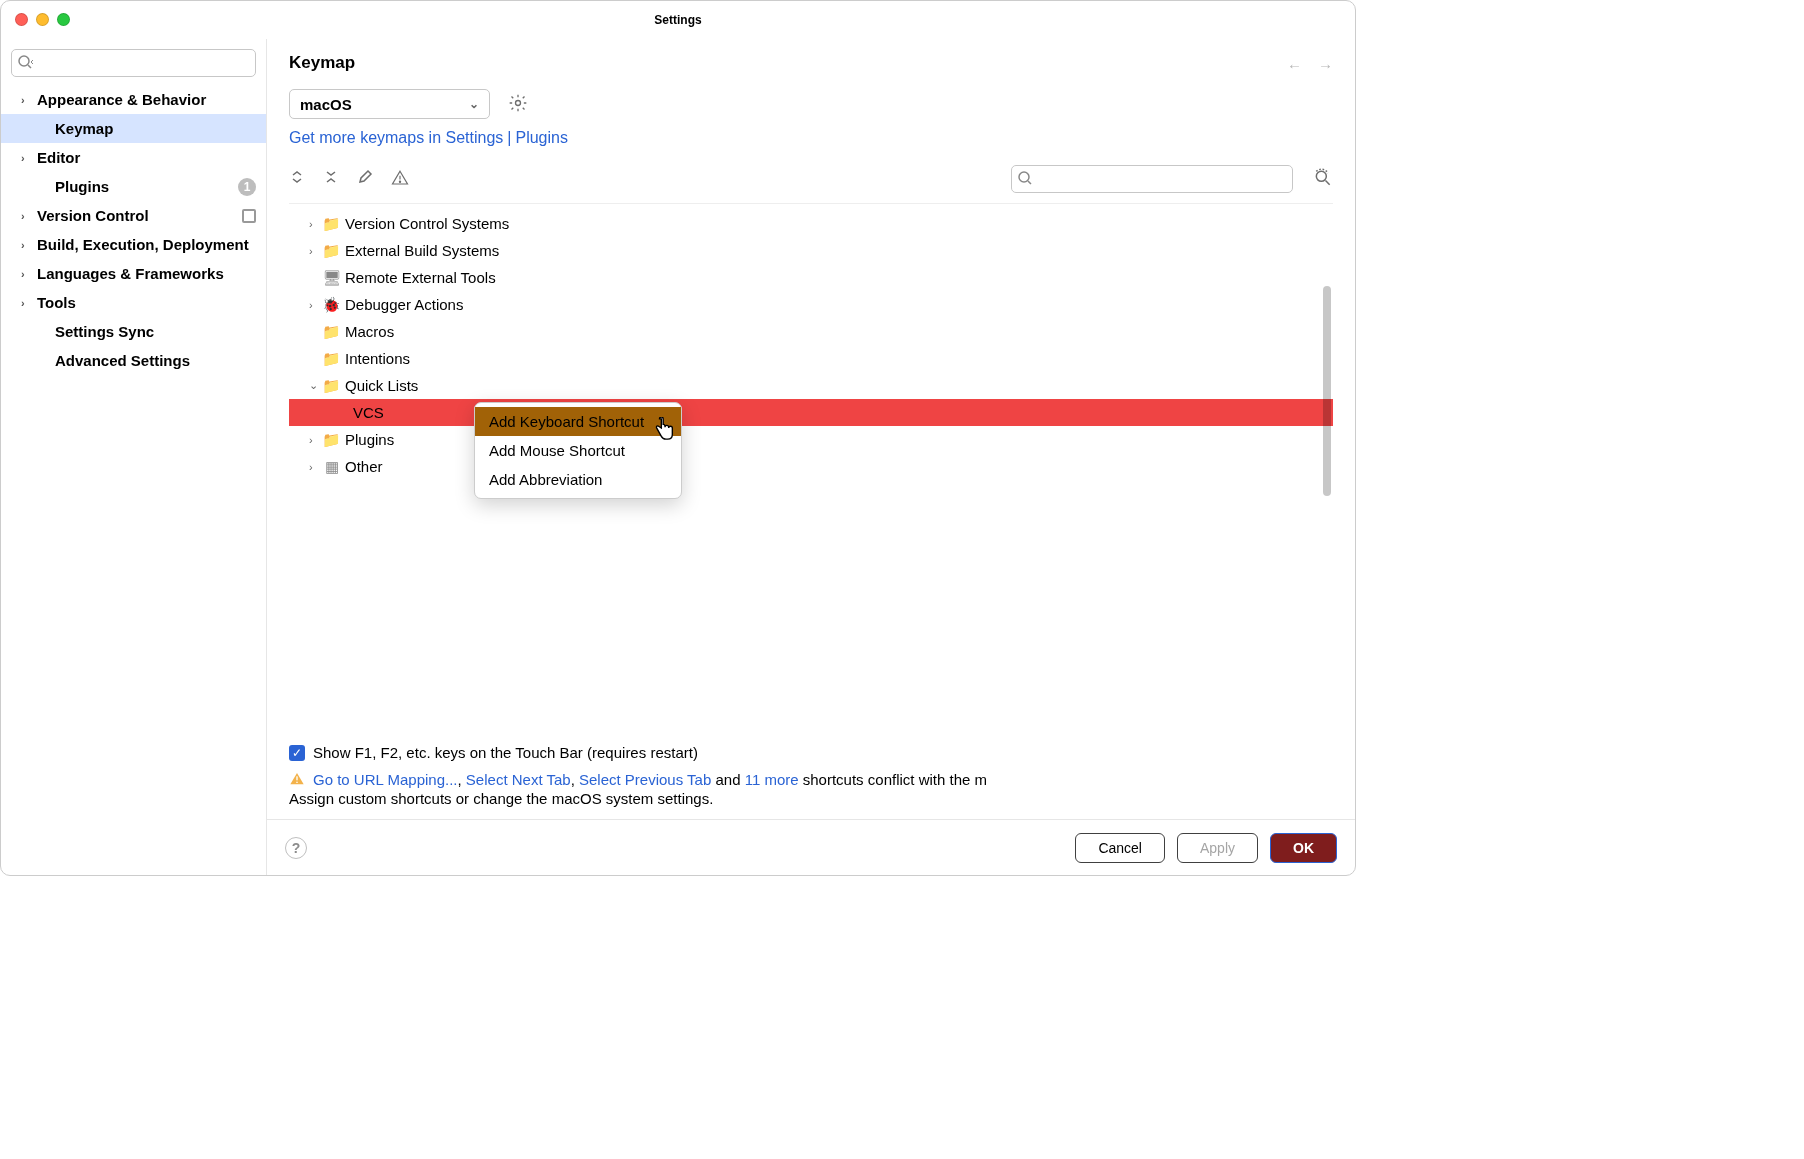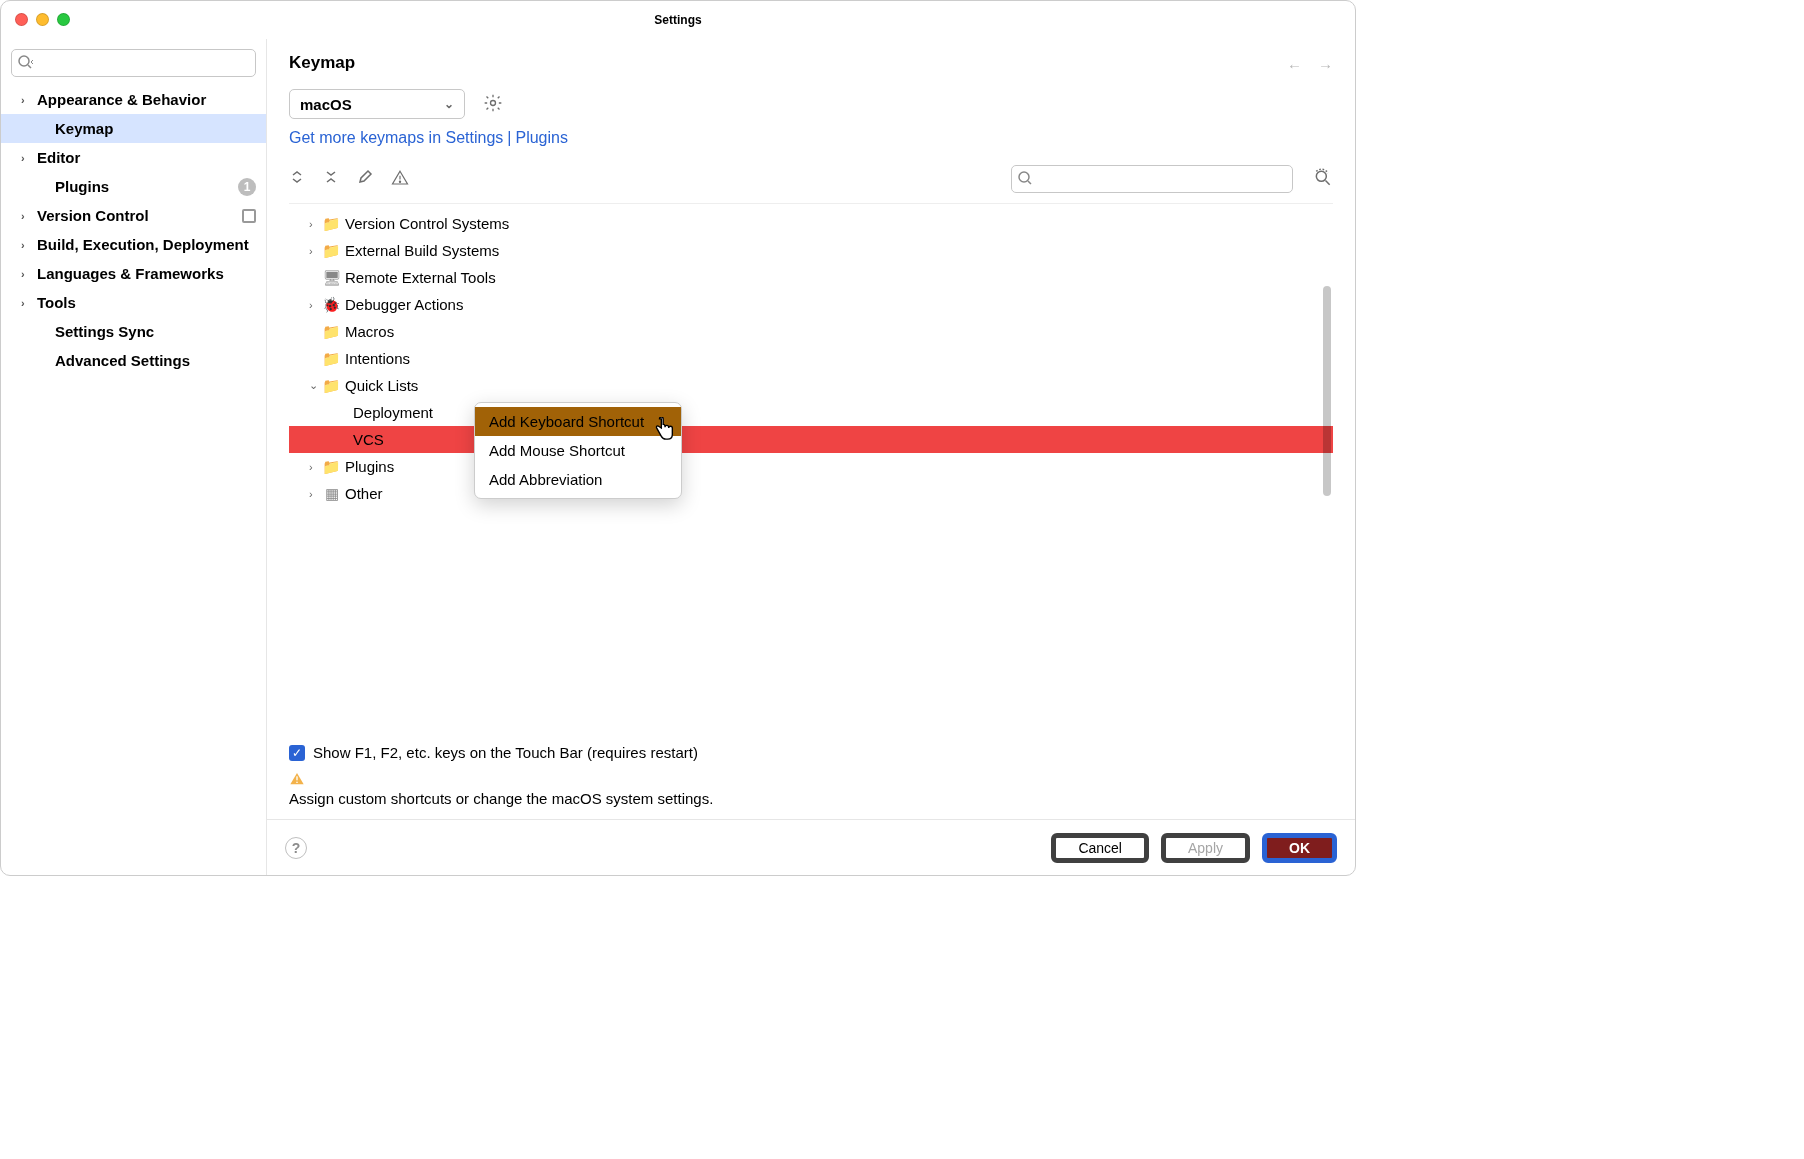--- a/index.html
+++ b/index.html
@@ -34,21 +34,21 @@
 .side-icon-square { width: 14px; height: 14px; border: 2px solid #999; border-radius: 2px; }
 
 
 .main { flex: 1; display: flex; flex-direction: column; min-width: 0; }
 .main-inner { padding: 14px 22px 0 22px; display: flex; flex-direction: column; flex: 1; min-height: 0; }
 .main-header { display: flex; align-items: center; justify-content: space-between; }
 .page-title { font-size: 17px; font-weight: 700; }
 .nav-arrows { display: flex; gap: 16px; color: #b7b7b7; }
 
 .keymap-row { display: flex; align-items: center; gap: 18px; margin-top: 16px; }
-.keymap-select { width: 176px; height: 30px; border: 1px solid #c8c8c8; border-radius: 5px; display: flex; align-items: center; padding: 0 10px; justify-content: space-between; font-weight: 700; font-size: 15px; }
+.keymap-select { width: 201px; height: 30px; border: 1px solid #c8c8c8; border-radius: 5px; display: flex; align-items: center; padding: 0 10px; justify-content: space-between; font-weight: 700; font-size: 15px; }
 .gear-icon { color: #6e6e6e; }
 
 .link-row { margin-top: 10px; font-size: 16px; color: #2a63d4; }
 .link-row span { cursor: pointer; }
 .link-sep { color: #2a63d4; margin: 0 4px; }
 
 .toolbar { margin-top: 18px; display: flex; align-items: center; gap: 20px; border-bottom: 1px solid #eee; padding-bottom: 10px; }
 .toolbar .left { display: flex; gap: 18px; color: #6e6e6e; }
 .toolbar .spacer { flex: 1; }
 .action-search-wrap { position: relative; width: 282px; }
@@ -77,21 +77,21 @@
 
 .warning-row { display: flex; gap: 8px; margin-top: 8px; font-size: 15px; align-items: flex-start; }
 .warn-icon { color: #e8a33d; flex-shrink: 0; margin-top: 2px; }
 .warning-row .links { color: #2a63d4; }
 .warning-row .txt { line-height: 1.4; }
 .warn-line2 { font-size: 15px; }
 
 .footer { height: 56px; border-top: 1px solid #e6e6e6; display: flex; align-items: center; padding: 0 18px; gap: 12px; }
 .footer .spacer { flex: 1; }
 .help-icon { width: 22px; height: 22px; border: 1.5px solid #bfbfbf; border-radius: 50%; display: inline-flex; align-items: center; justify-content: center; color: #8c8c8c; font-size: 14px; font-weight: 600; }
-.btn { height: 30px; padding: 0 22px; border-radius: 6px; border: 5px solid #404040; background: #fff; font-size: 14px; display: inline-flex; align-items: center; }
+.btn { height: 30px; padding: 0 22px; border-radius: 6px; border: 1px solid #404040; background: #fff; font-size: 14px; display: inline-flex; align-items: center; }
 .btn.apply { color: #a5a5a5; }
 .btn.primary { background: #7f1d1d; border-color: #2a63d4; color: #fff; font-weight: 600; }
 
 
 .svg-icon { width: 16px; height: 16px; }
 .scroll-thumb { position: absolute; right: 2px; top: 82px; width: 8px; height: 210px; background: rgba(0,0,0,.22); border-radius: 4px; }
 </style>
 </head>
 <body>
 
@@ -253,23 +253,20 @@
           <div class="tree-row l1">
               <span class="chev"></span>
               <span class="ic folder-ic">📁</span>
               <span>Intentions</span>
             </div>
           <div class="tree-row l1">
               <span class="chev">⌄</span>
               <span class="ic folder-ic">📁</span>
               <span>Quick Lists</span>
             </div>
-          <div class="tree-row l2">
-              <span>Deployment</span>
-            </div>
           <div class="tree-row l2 selected">
               <span>VCS</span>
             </div>
           <div class="tree-row l1">
               <span class="chev">›</span>
               <span class="ic folder-ic">📁</span>
               <span>Plugins</span>
             </div>
           <div class="tree-row l1">
               <span class="chev">›</span>
@@ -296,20 +293,23 @@
           <span>Show F1, F2, etc. keys on the Touch Bar (requires restart)</span>
         </div>
 
         <div class="warning-row">
           <span class="warn-icon">
             <svg width="16" height="16" viewBox="0 0 24 24">
                 <path d="M12 3 L22 20 L2 20 Z" fill="#f3b24a"></path>
                 <rect x="11" y="8" width="2" height="6" fill="#fff"></rect>
                 <rect x="11" y="16" width="2" height="2" fill="#fff"></rect>
               </svg>
+          </span>
+          <span class="txt">
+            <span class="links">Go to URL Mapping...</span><span>, </span><span class="links">Select Next Tab</span><span>, </span><span class="links">Select Previous Tab</span><span> and </span><span class="links">11 more</span><span> shortcuts conflict with the m</span>
           </span>
         </div>
         <div class="warn-line2">Assign custom shortcuts or change the macOS system settings.</div>
         <div style="height:12px"></div>
 
       </div>
 
       <div class="footer">
         <span class="help-icon">?</span>
         <div class="spacer"></div>

